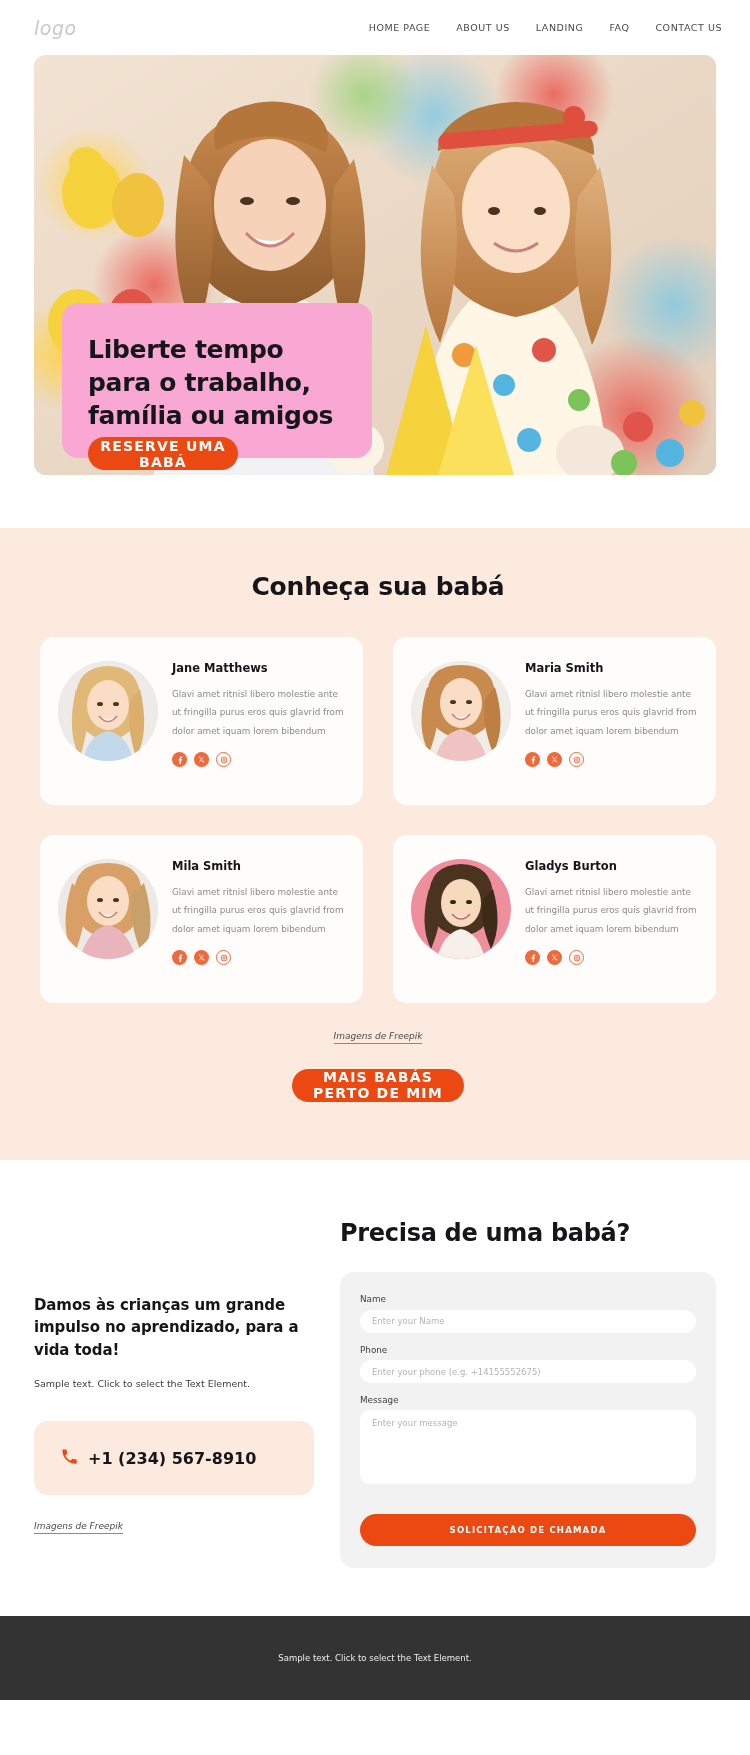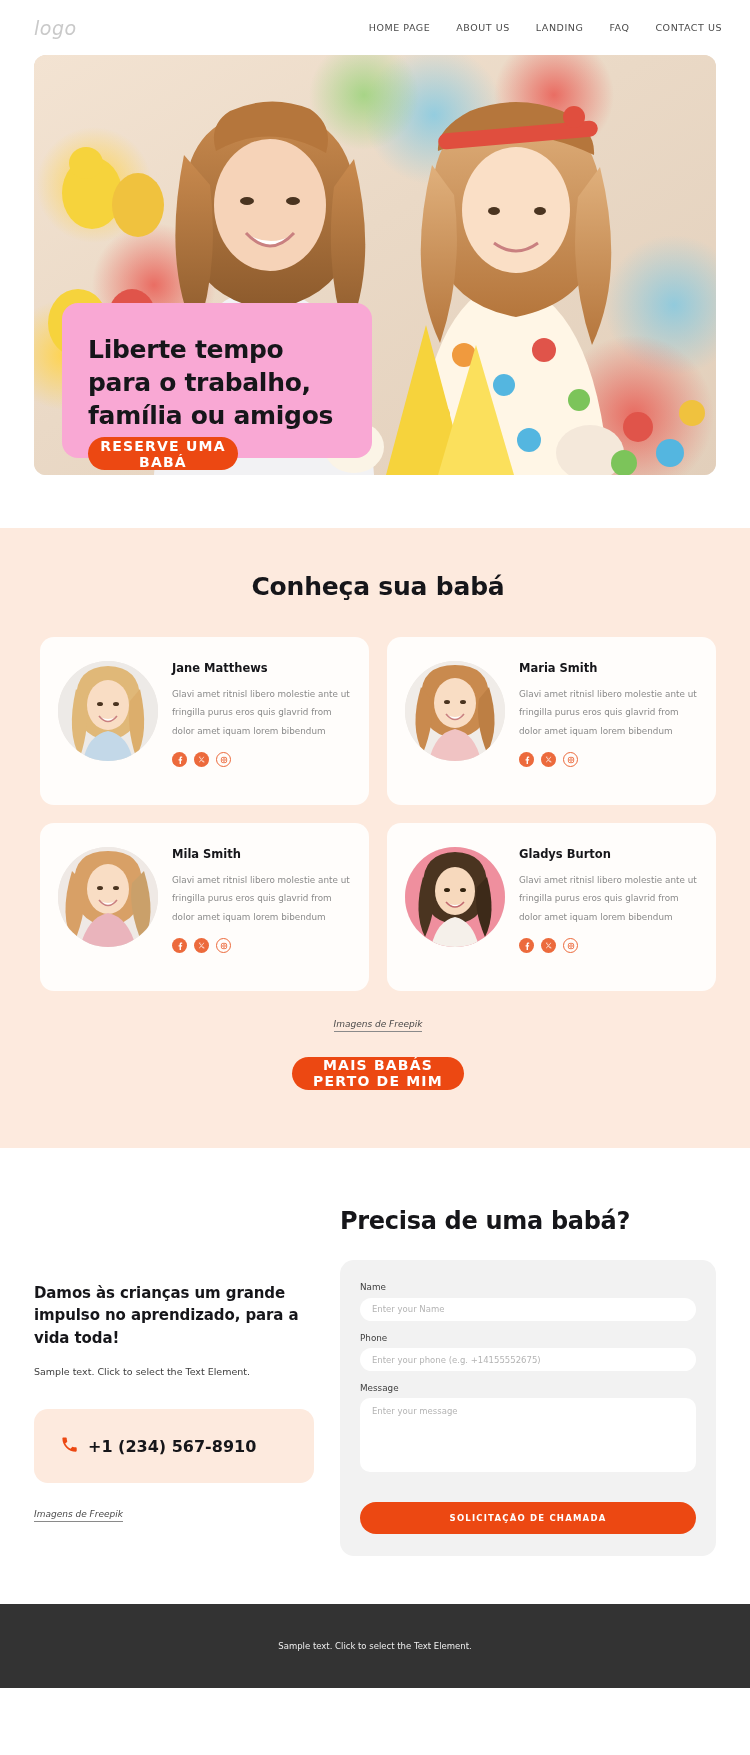--- a/index.html
+++ b/index.html
@@ -108,21 +108,21 @@
     text-align: center;
     font-size: 25px;
     font-weight: 700;
     letter-spacing: -0.2px;
     color: #16161a;
     margin-bottom: 36px;
   }
   .team-grid {
     display: grid;
     grid-template-columns: 1fr 1fr;
-    gap: 18px;
+    gap: 30px;
   }
   .member-card {
     background: #fffdfb;
     border-radius: 14px;
     padding: 20px 18px;
     display: flex;
     gap: 14px;
     min-height: 168px;
   }
   .avatar {

